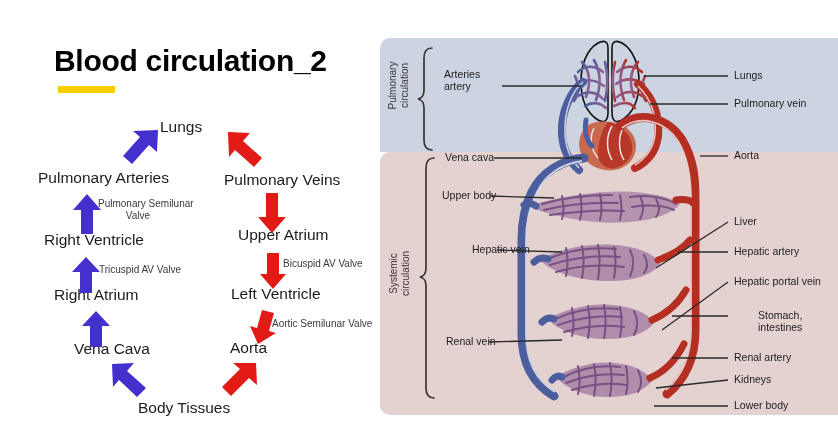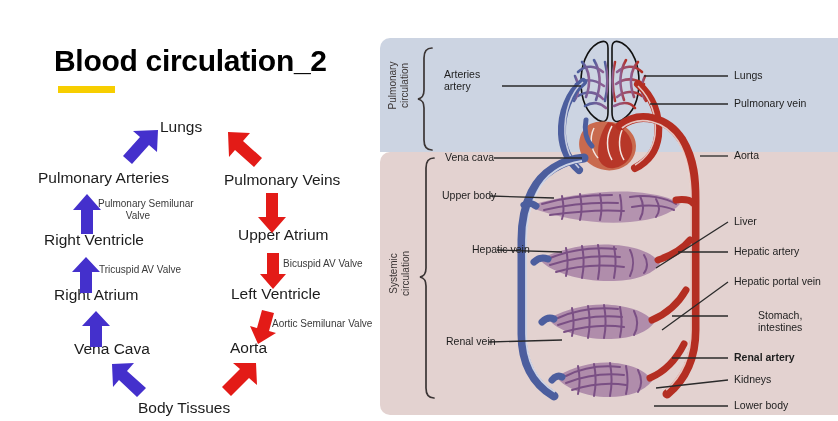--- a/index.html
+++ b/index.html
@@ -309,17 +309,17 @@
     <div class="fig-label" style="left:74px;top:335px;">Renal vein</div>
 
     <div class="fig-label" style="left:362px;top:69px;">Lungs</div>
     <div class="fig-label" style="left:362px;top:97px;">Pulmonary vein</div>
     <div class="fig-label" style="left:362px;top:149px;">Aorta</div>
     <div class="fig-label" style="left:362px;top:215px;">Liver</div>
     <div class="fig-label" style="left:362px;top:245px;">Hepatic artery</div>
     <div class="fig-label" style="left:362px;top:275px;">Hepatic portal vein</div>
     <div class="fig-label" style="left:362px;top:309px;margin-left:24px;">Stomach,
 intestines</div>
-    <div class="fig-label" style="left:362px;top:351px;font-weight:bold;">Renal artery</div>
+    <div class="fig-label" style="left:362px;top:351px;">Renal artery</div>
     <div class="fig-label" style="left:362px;top:373px;">Kidneys</div>
     <div class="fig-label" style="left:362px;top:399px;">Lower body</div>
   </div>
 </div>
 
 </body></html>

